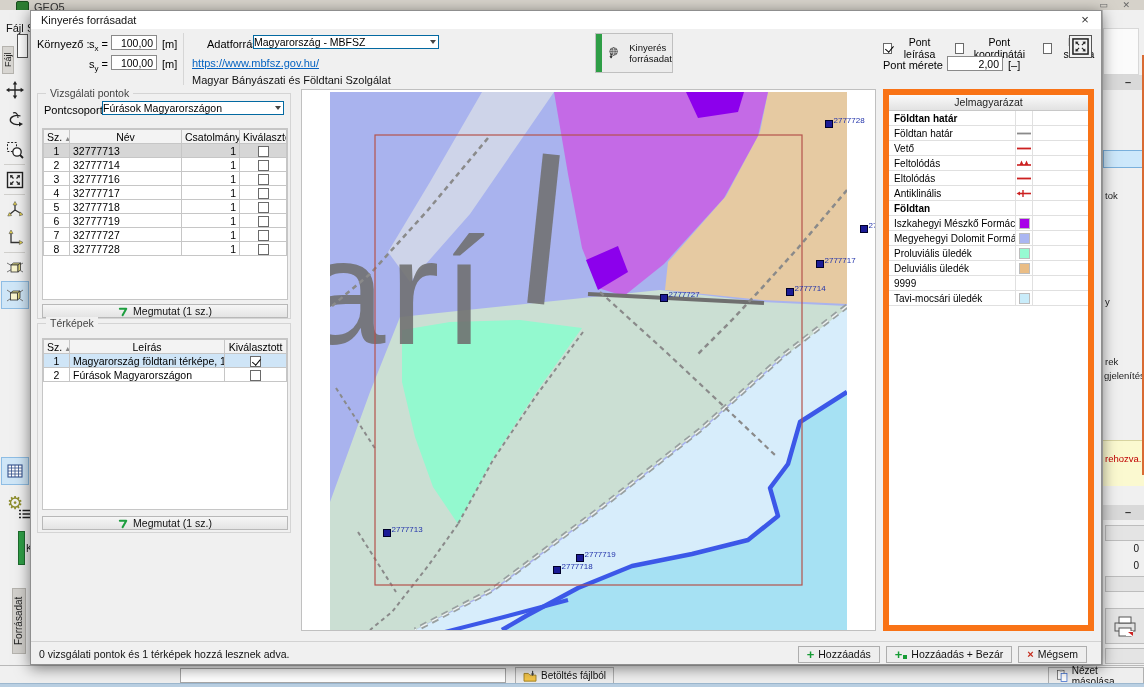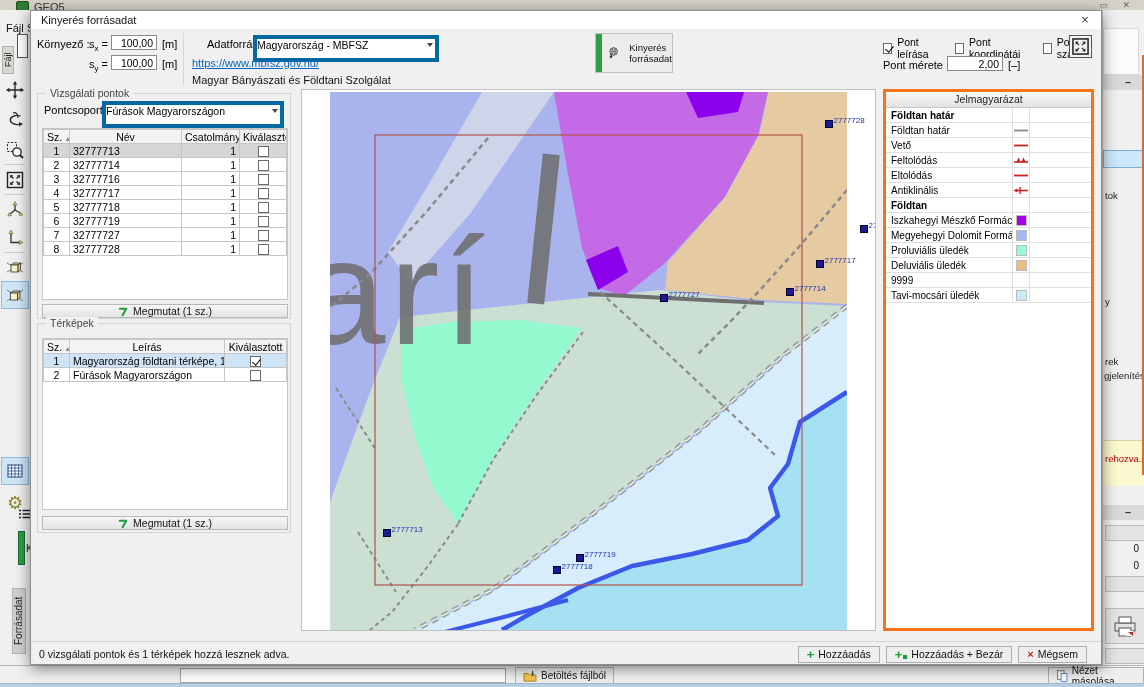--- a/index.html
+++ b/index.html
@@ -49,21 +49,21 @@
   
   .dialog { position:absolute; left:30px; top:10px; width:1072px; height:655px; background:#f0f0f0;
     border:1px solid #8f8f8f; box-shadow:0 3px 14px rgba(0,0,0,.5); }
   .dlg-title { position:absolute; left:0; top:0; width:100%; height:18px; background:#fff;padding-left:20px; }
   .dlg-title span.t { position:absolute; left:10px; top:3px; font-size:11px; color:#111; }
   .dlg-close { position:absolute; right:8px; top:1px; width:16px; height:16px; font-size:13px; color:#333;
     text-align:center; line-height:16px; cursor:default; }
   .lbl { position:absolute; white-space:nowrap; }
   .inp { position:absolute; height:15px; background:#fff; border:1px solid #8a8a8a; font-size:10.5px;
     text-align:right; padding:0 3px; line-height:13px; }
-  .ddl { position:absolute; height:27px; background:#fff; border:4px solid #0369a1; font-size:10.5px;
+  .ddl { position:absolute; height:14px; background:#fff; border:1px solid #0369a1; font-size:10.5px;
     padding:0 14px 0 0; line-height:13px; white-space:nowrap; overflow:hidden; }
   .ddl .arr { position:absolute; right:2px; top:4px; width:0; height:0; border-left:3.5px solid transparent;
     border-right:3.5px solid transparent; border-top:4px solid #444; }
   .vsep { position:absolute; width:1px; background:#d6d6d6; }
   .link { color:#0563c1; text-decoration:underline; }
   .org { color:#111; }
   .bigbtn { position:absolute; left:564px; top:22px; width:78px; height:40px; background:#ececec;
     border:1px solid #c0c0c0; display:flex; align-items:center; gap:3px; padding-left:3px; }
   .bigbtn .stripe { position:absolute; left:0; top:0; width:6px; height:38px; background:#2e9e46; }
   .bigbtn .txt { font-size:9.5px; line-height:11px; color:#111; margin-left:6px; }
@@ -85,21 +85,21 @@
   .tbl-wrap { position:absolute; background:#fff; border:1px solid #c6c6c6; overflow:hidden; }
   tr.sel-gray td { background:#d6d6d6; }
   tr.sel-blue td { background:#cfe5f7; }
   .sort { font-size:7px; color:#888; margin-left:2px; }
   .showbtn { position:absolute; height:14px; background:linear-gradient(#f6f6f6,#e4e4e4); border:1px solid #b8b8b8;
     font-size:10.5px; display:flex; align-items:center; justify-content:center; gap:4px; color:#111; }
   .infobox { position:absolute; background:#fff; border:1px solid #c6c6c6; }
   
   .map-page { position:absolute; left:270px; top:78px; width:575px; height:542px; background:#fff; border:1px solid #c0c0c0; overflow:hidden; }
   
-  .legend { position:absolute; left:852px; top:78px; width:211px; height:542px; background:#fff; border:3px solid #f97316; overflow:hidden; }
+  .legend { position:absolute; left:852px; top:78px; width:211px; height:542px; background:#fff; border:6px solid #f97316; overflow:hidden; }
   .lg-head { height:16px; background:linear-gradient(#fafafa,#e2e2e2); border-bottom:1px solid #c8c8c8;
     text-align:center; font-size:10.5px; line-height:15px; color:#222; }
   .lg-row { display:flex; height:15px; border-bottom:1px solid #e0e0e0; font-size:10px; align-items:center; }
   .lg-label { width:126px; padding-left:5px; overflow:hidden; white-space:nowrap; }
   .lg-label.b { font-weight:bold; }
   .lg-sym { width:18px; height:100%; border-left:1px solid #e0e0e0; border-right:1px solid #e0e0e0;
     display:flex; align-items:center; justify-content:center; }
   .lg-rest { flex:1; }
   .swatch { width:11px; height:11px; display:inline-block; border:1px solid #bcbcbc; }
   
@@ -292,21 +292,21 @@
       <svg width="24" height="24" viewBox="0 0 26 26" style="margin-left:8px;">
         <circle cx="13" cy="10" r="7.5" stroke="#222" stroke-width="1.2" fill="none"></circle>
         <ellipse cx="13" cy="10" rx="3.2" ry="7.5" stroke="#222" stroke-width="1" fill="none"></ellipse>
         <path d="M5.5,10 H20.5 M6.5,6 Q13,8 19.5,6 M6.5,14 Q13,12 19.5,14" stroke="#222" stroke-width="1" fill="none"></path>
         <path d="M8,15 L8,20" stroke="#111" stroke-width="2"></path>
         <polygon points="4.8,19.5 11.2,19.5 8,24" fill="#111"></polygon>
       </svg>
       <span class="txt"><span>Kinyerés</span><br><span>forrásadat</span></span>
     </div>
 
-    <div class="optrow" style="left:852px; top:25px;">
+    <div class="optrow" style="left:852px; top:25px;text-align:center;">
       <span id="cb-desc" class="cb checked"></span>
       <span>Pont leírása</span>
       <span id="cb-coords" class="cb" style="margin-left:8px;"></span>
       <span>Pont koordinátái</span>
       <span id="cb-num" class="cb" style="margin-left:8px;"></span>
       <span>Pont száma</span>
     </div>
     <span class="lbl" style="left:852px; top:48px;">Pont mérete :</span>
     <input class="inp" style="left: 916px; top: 45px; width: 56px;" value="2,00">
     <span class="lbl" style="left:977px; top:48px;">[–]</span>

